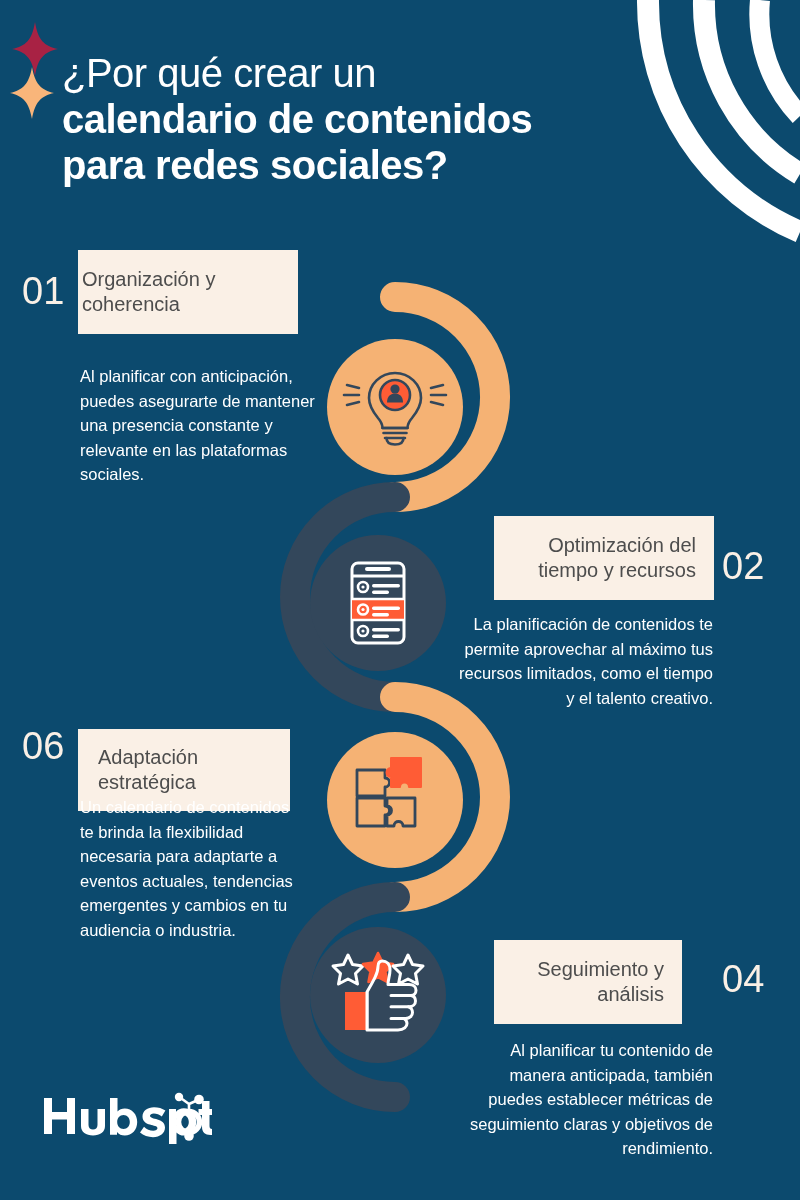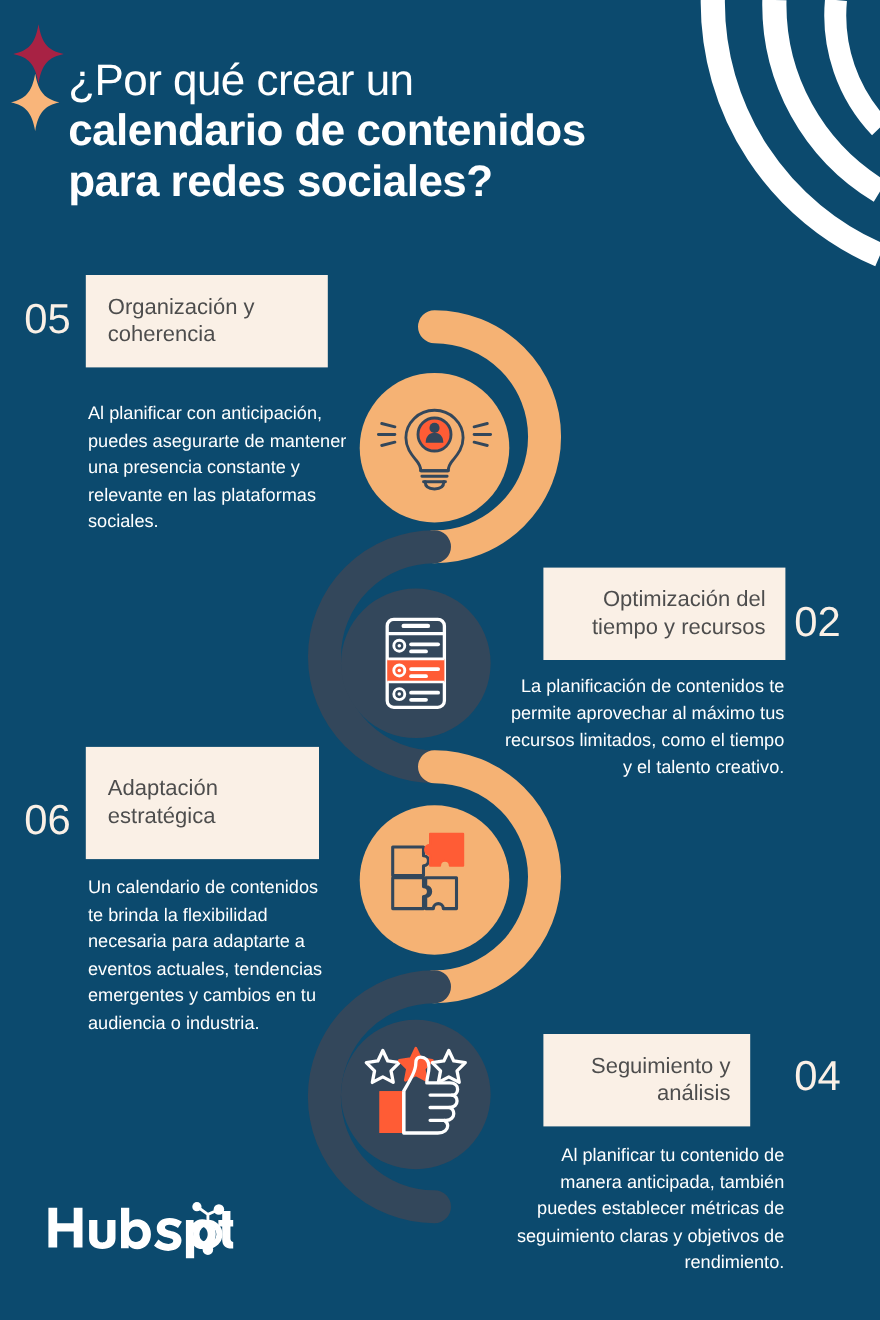--- a/index.html
+++ b/index.html
@@ -66,32 +66,32 @@
   .body-text{
     position:absolute;
     color:#FFFFFF;
     font-size:16.5px;
     line-height:24.5px;
     font-weight:400;
   }
 
   
   #step1-num{ left:22px; top:272px; }
-  #step1-box{ left:78px; top:250px; width:220px; height:84px; padding:0 0 0 20px; }
+  #step1-box{ left:78px; top:250px; width:220px; height:84px; padding:0 0 0 4px; }
   #step1-body{ left:80px; top:345px; width:250px; text-align:left;margin-top:19px; }
 
   
   #step2-num{ left:722px; top:547px;text-align:center; }
   #step2-box{ left:494px; top:516px; width:220px; height:84px; padding:0 18px 0 0; justify-content:flex-end; }
   #step2-box .tb-text{ text-align:right; }
   #step2-body{ left:455px; top:612px; width:258px; text-align:right; }
 
   
   #step3-num{ left:22px; top:727px; }
-  #step3-box{ left:78px; top:679px; width:212px; height:102px; padding:0 0 0 20px; }
+  #step3-box{ left:78px; top:729px; width:212px; height:82px; padding:0 0 0 20px; }
   #step3-body{ left:80px; top:795px; width:215px; text-align:left; }
 
   
   #step4-num{ left:722px; top:960px; }
   #step4-box{ left:494px; top:940px; width:188px; height:84px; padding:0 18px 0 0; justify-content:flex-end; }
   #step4-box .tb-text{ text-align:right; }
   #step4-body{ left:455px; top:1038px; width:258px; text-align:right; }
 
   
   #logo{
@@ -202,21 +202,21 @@
       <path d="M -11 -3 L -11 35" stroke="#FFFFFF" stroke-width="3"></path>
     </g>
   </svg>
 
   <div class="content" id="header-title">
     <div class="line l1">¿Por qué crear un</div>
     <div class="line l2">calendario de contenidos</div>
     <div class="line l3">para redes sociales?</div>
   </div>
 
-  <div class="content step-num" id="step1-num">05</div>
+  <div class="content step-num" id="step1-num">01</div>
   <div class="content title-box" id="step1-box">
     <div class="tb-text">
       <span>Organización y</span><br>
       <span>coherencia</span>
     </div>
   </div>
   <div class="content body-text" id="step1-body">Al planificar con anticipación, puedes asegurarte de mantener una presencia constante y relevante en las plataformas sociales.</div>
 
   <div class="content step-num" id="step2-num">02</div>
   <div class="content body-text" id="step2-body">La planificación de contenidos te permite aprovechar al máximo tus recursos limitados, como el tiempo y el talento creativo.</div>

